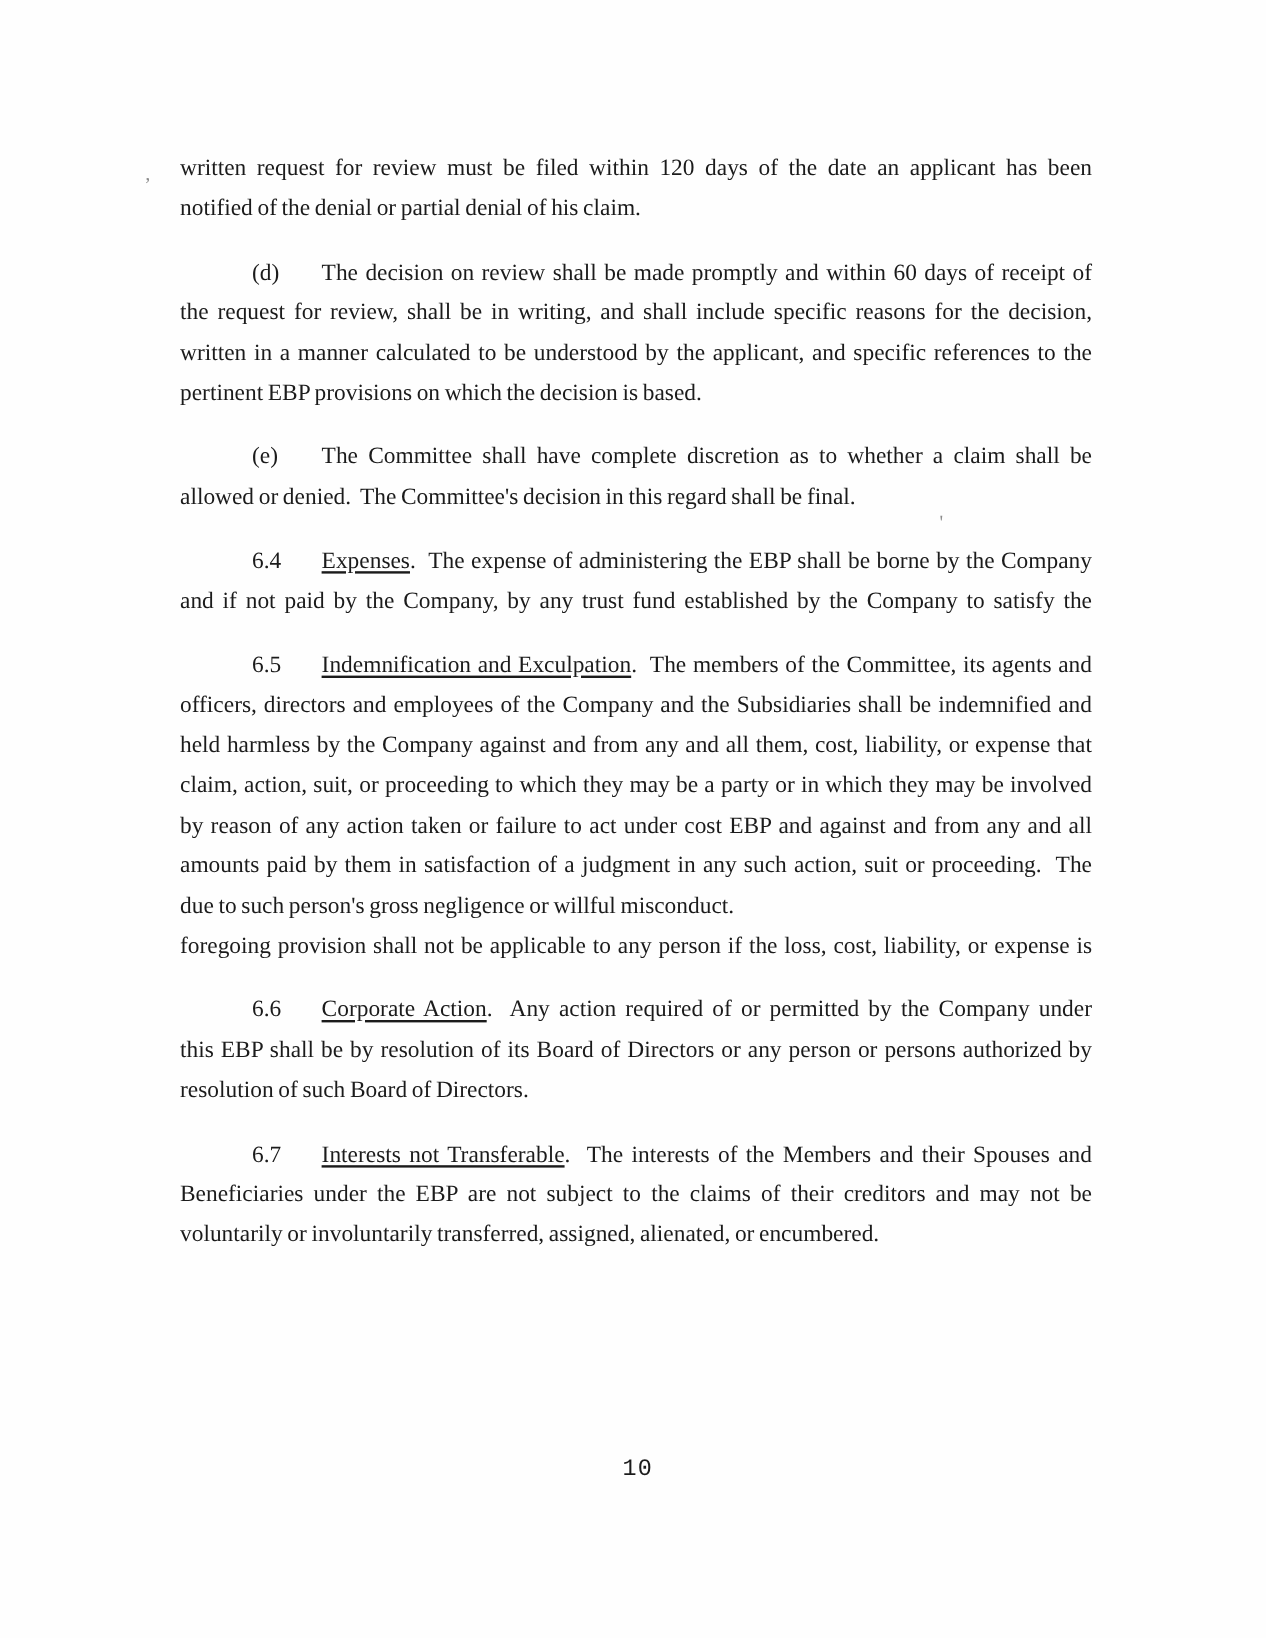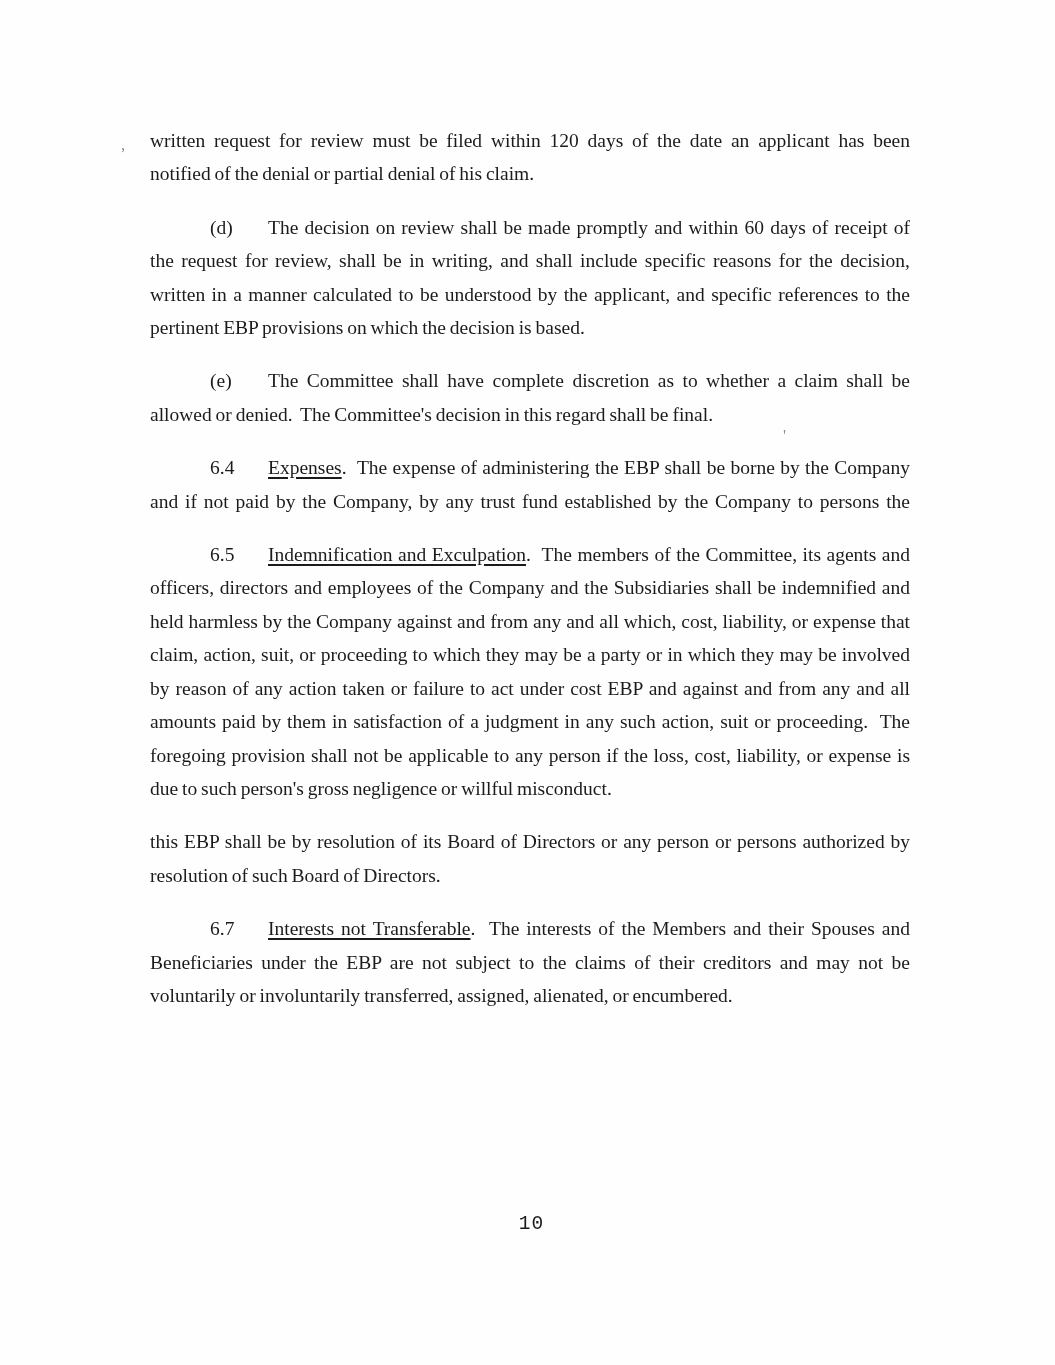--- a/index.html
+++ b/index.html
@@ -80,33 +80,34 @@
         <div class="line">the request for review, shall be in writing, and shall include specific reasons for the decision,</div>
         <div class="line">written in a manner calculated to be understood by the applicant, and specific references to the</div>
         <div class="line last">pertinent EBP provisions on which the decision is based.</div>
       </div>
       <div class="para">
         <div class="line indent"><span class="marker">(e)</span>The Committee shall have complete discretion as to whether a claim shall be</div>
         <div class="line last">allowed or denied.  The Committee's decision in this regard shall be final.</div>
       </div>
       <div class="para">
         <div class="line indent"><span class="marker">6.4</span><span class="heading">Expenses</span>.  The expense of administering the EBP shall be borne by the Company</div>
-        <div class="line">and if not paid by the Company, by any trust fund established by the Company to persons the</div>
+        <div class="line">and if not paid by the Company, by any trust fund established by the Company to satisfy the</div>
       </div>
       <div class="para">
         <div class="line indent"><span class="marker">6.5</span><span class="heading">Indemnification and Exculpation</span>.  The members of the Committee, its agents and</div>
         <div class="line">officers, directors and employees of the Company and the Subsidiaries shall be indemnified and</div>
-        <div class="line">held harmless by the Company against and from any and all which, cost, liability, or expense that</div>
+        <div class="line">held harmless by the Company against and from any and all them, cost, liability, or expense that</div>
         <div class="line">claim, action, suit, or proceeding to which they may be a party or in which they may be involved</div>
         <div class="line">by reason of any action taken or failure to act under cost EBP and against and from any and all</div>
         <div class="line">amounts paid by them in satisfaction of a judgment in any such action, suit or proceeding.  The</div>
+        <div class="line last">due to such person's gross negligence or willful misconduct.</div>
         <div class="line">foregoing provision shall not be applicable to any person if the loss, cost, liability, or expense is</div>
-        <div class="line last">due to such person's gross negligence or willful misconduct.</div>
       </div>
       <div class="para">
+        <div class="line indent"><span class="marker">6.6</span><span class="heading">Corporate Action</span>.  Any action required of or permitted by the Company under</div>
         <div class="line">this EBP shall be by resolution of its Board of Directors or any person or persons authorized by</div>
         <div class="line last">resolution of such Board of Directors.</div>
       </div>
       <div class="para">
         <div class="line indent"><span class="marker">6.7</span><span class="heading">Interests not Transferable</span>.  The interests of the Members and their Spouses and</div>
         <div class="line">Beneficiaries under the EBP are not subject to the claims of their creditors and may not be</div>
         <div class="line last">voluntarily or involuntarily transferred, assigned, alienated, or encumbered.</div>
       </div>
     </div>
   <div class="page-number">10</div>

